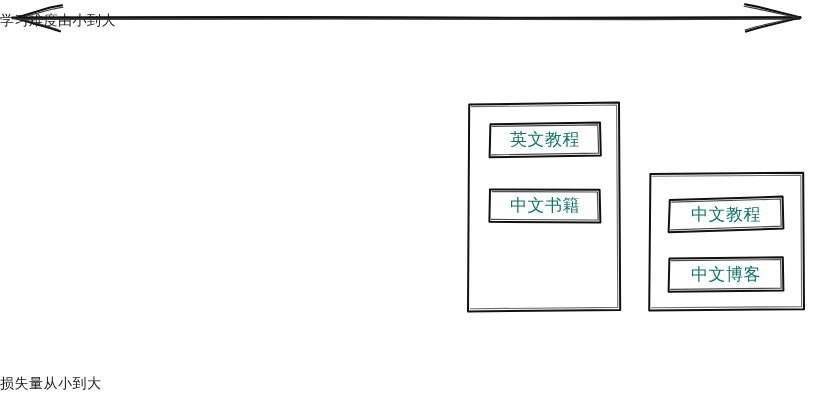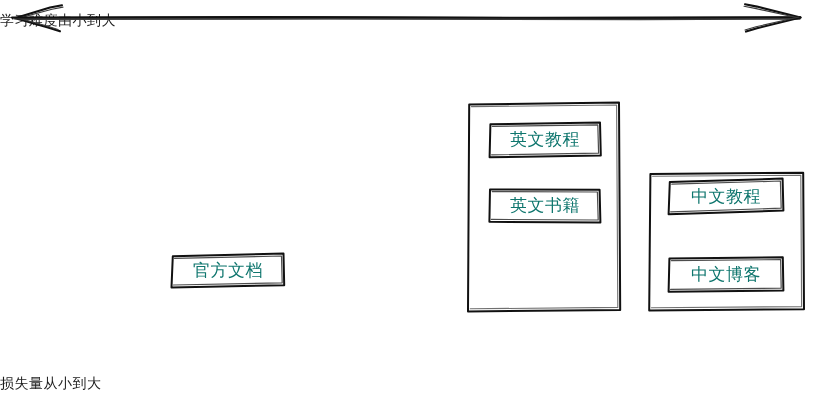--- a/index.html
+++ b/index.html
@@ -155,27 +155,20 @@
       <path class="arrow-stroke-thin" d="M14,19 L300,18.6 L620,19.2 L798,18.7"></path>
 
       <path class="arrow-stroke" d="M800.5,17.4 L757,6.6 L745,4.2"></path>
       <path class="arrow-stroke-thin" d="M799,18 L755,8.4 L744,6.2"></path>
       <path class="arrow-stroke" d="M800.5,17.6 L757,28.2 L746,31.6"></path>
       <path class="arrow-stroke-thin" d="M799,17 L756,26.8 L745,30"></path>
     </svg>
   </div>
 
 
-  <div class="hbox" style="left:170px; top:252px; width:116px; height:37px;">
-    <svg viewBox="0 0 116 37" preserveAspectRatio="none">
-      <path class="hbox-path" d="M2.8,4.2 L113.5,1.6 L114.2,33.2 L1.5,35.4 Z"></path>
-      <path class="hbox-path2" d="M4.6,6.4 L111.5,4 L112.2,30.8 L3.4,33"></path>
-    </svg>
-    <div class="hbox-label">官方文档</div>
-  </div>
 
 
   <div class="group-box" style="left:466px; top:101px; width:156px; height:212px;">
     <svg viewBox="0 0 156 212" preserveAspectRatio="none">
       <path class="group-path" d="M3.2,3.4 L153,1.6 L154.2,209 L2.0,210.4 Z"></path>
       <path class="group-path2" d="M5.4,5.6 L150.6,4 L151.8,206.4 L4.2,207.8"></path>
     </svg>
 
     <div class="hbox" style="left:22px; top:20px; width:114px; height:38px;">
       <svg viewBox="0 0 114 38" preserveAspectRatio="none">
@@ -183,32 +176,32 @@
         <path class="hbox-path2" d="M4.4,5.4 L109.8,3.8 L110.6,32.2 L3.6,33.8"></path>
       </svg>
       <div class="hbox-label">英文教程</div>
     </div>
 
     <div class="hbox" style="left:22px; top:86px; width:114px; height:38px;">
       <svg viewBox="0 0 114 38" preserveAspectRatio="none">
         <path class="hbox-path" d="M2.0,2.4 L111.6,2.8 L112.4,35.4 L1.4,34.8 Z"></path>
         <path class="hbox-path2" d="M4.2,4.6 L109.4,5 L110.2,33 L3.4,32.4"></path>
       </svg>
-      <div class="hbox-label">英文书籍</div>
+      <div class="hbox-label">中文书籍</div>
     </div>
 
   </div>
 
   <div class="group-box" style="left:647px; top:171px; width:159px; height:141px;">
     <svg viewBox="0 0 159 141" preserveAspectRatio="none">
       <path class="group-path" d="M3.4,3.0 L156.2,1.8 L157,138.2 L2.2,139.4 Z"></path>
       <path class="group-path2" d="M5.6,5.2 L153.8,4.2 L154.6,135.6 L4.4,136.8"></path>
     </svg>
 
-    <div class="hbox" style="left:20px; top:6px; width:118px; height:39px;">
+    <div class="hbox" style="left:20px; top:24px; width:118px; height:39px;">
       <svg viewBox="0 0 118 39" preserveAspectRatio="none">
         <path class="hbox-path" d="M2.8,5.0 L115.6,1.6 L116.4,33.6 L1.6,37.2 Z"></path>
         <path class="hbox-path2" d="M4.8,7.2 L113.4,4 L114.2,31.2 L3.6,34.8"></path>
       </svg>
       <div class="hbox-label">中文教程</div>
     </div>
 
     <div class="hbox" style="left:20px; top:84px; width:118px; height:39px;">
       <svg viewBox="0 0 118 39" preserveAspectRatio="none">
         <path class="hbox-path" d="M2.4,3.4 L115.8,2.2 L116.4,35.6 L1.6,36.8 Z"></path>

